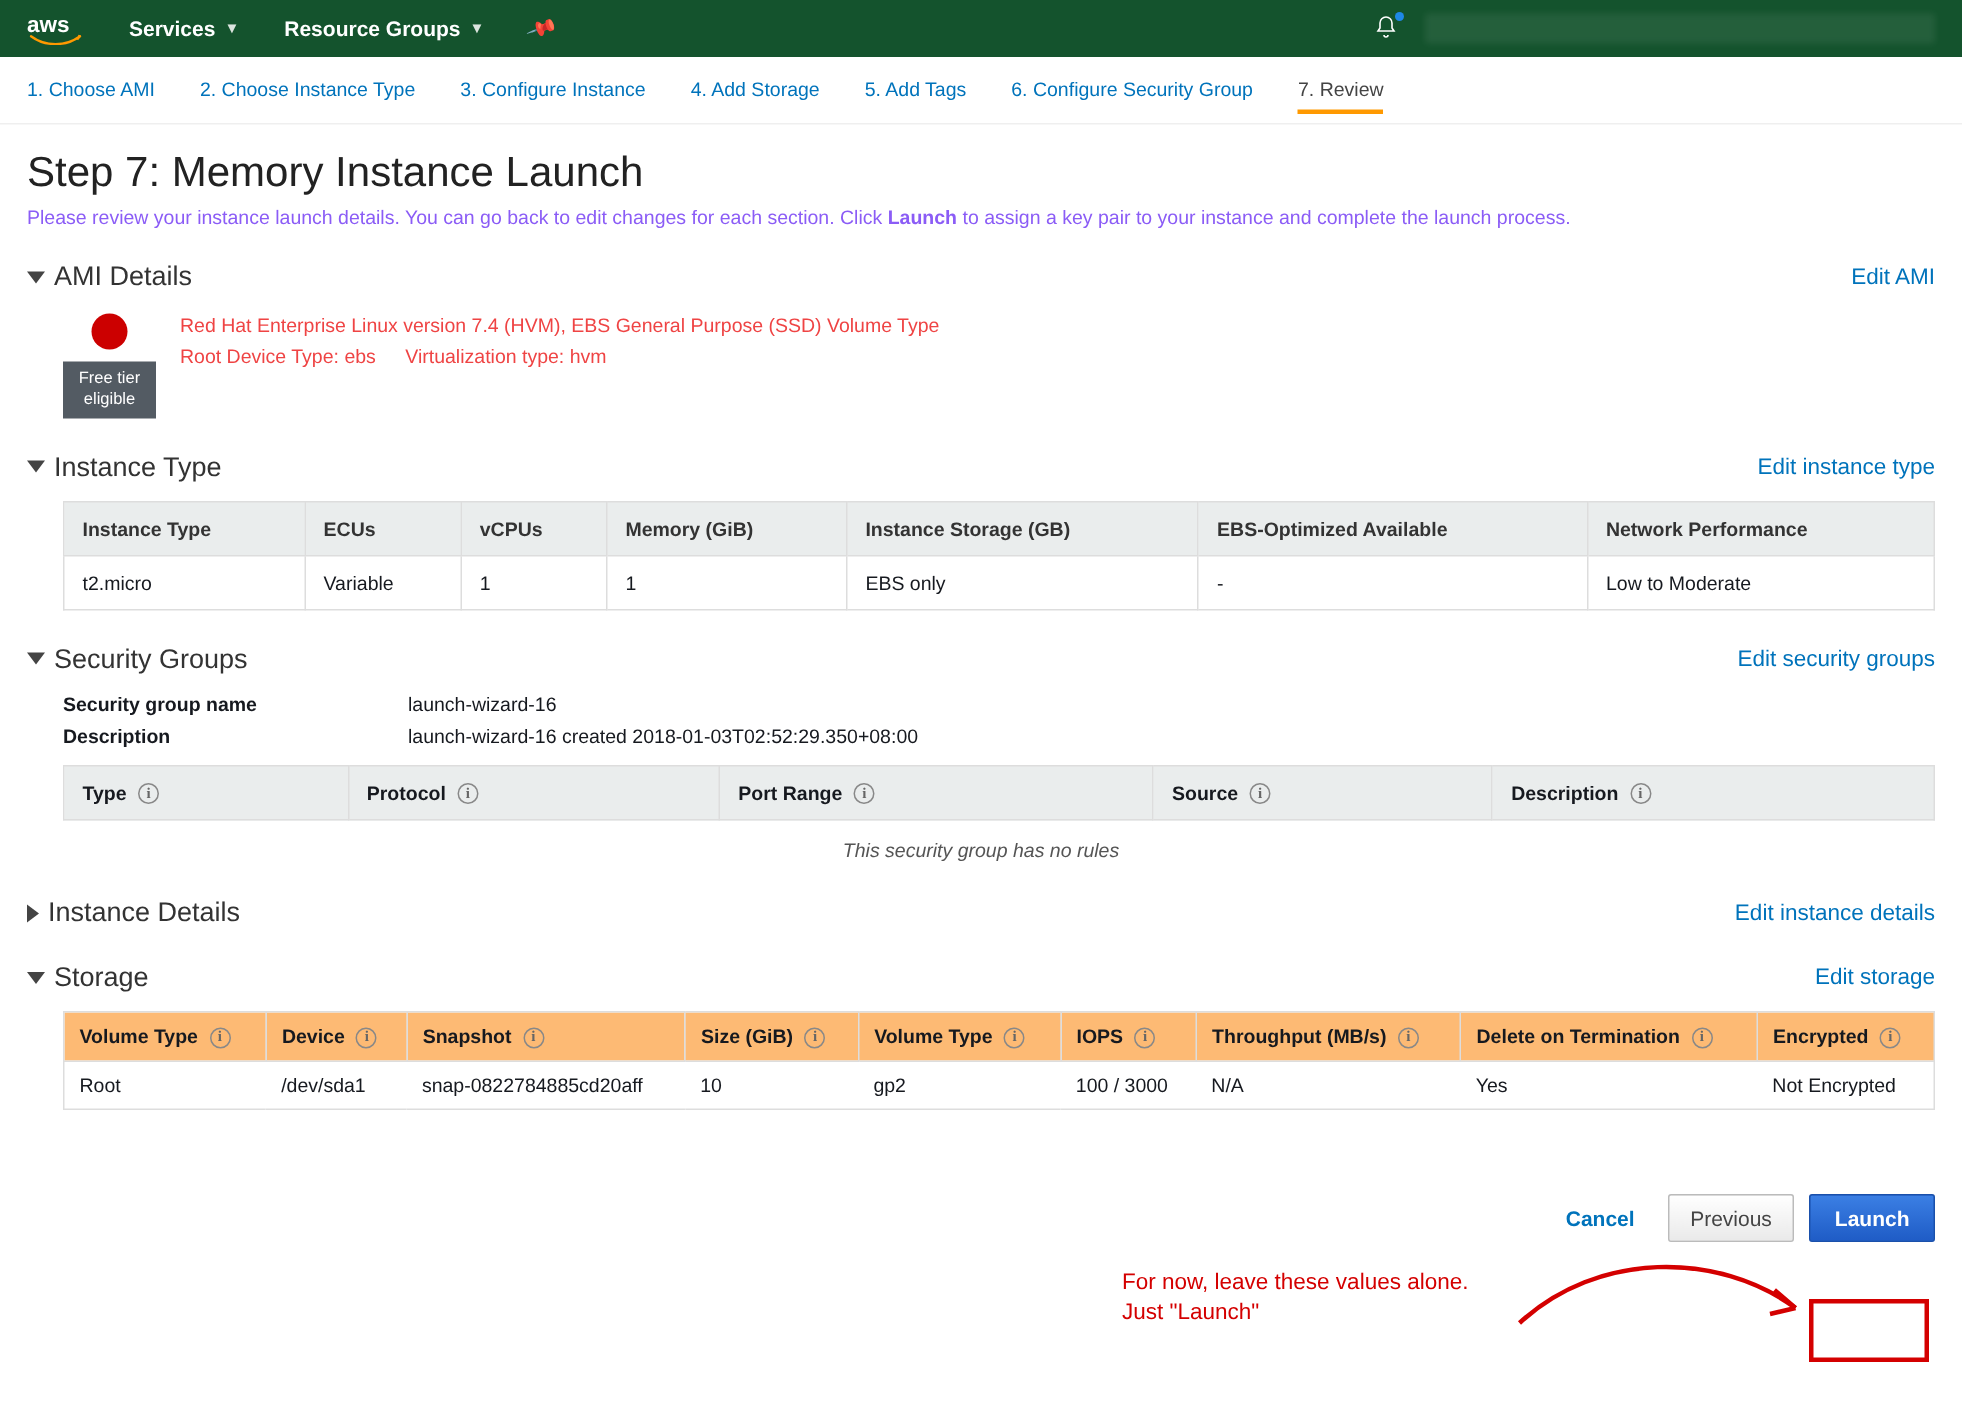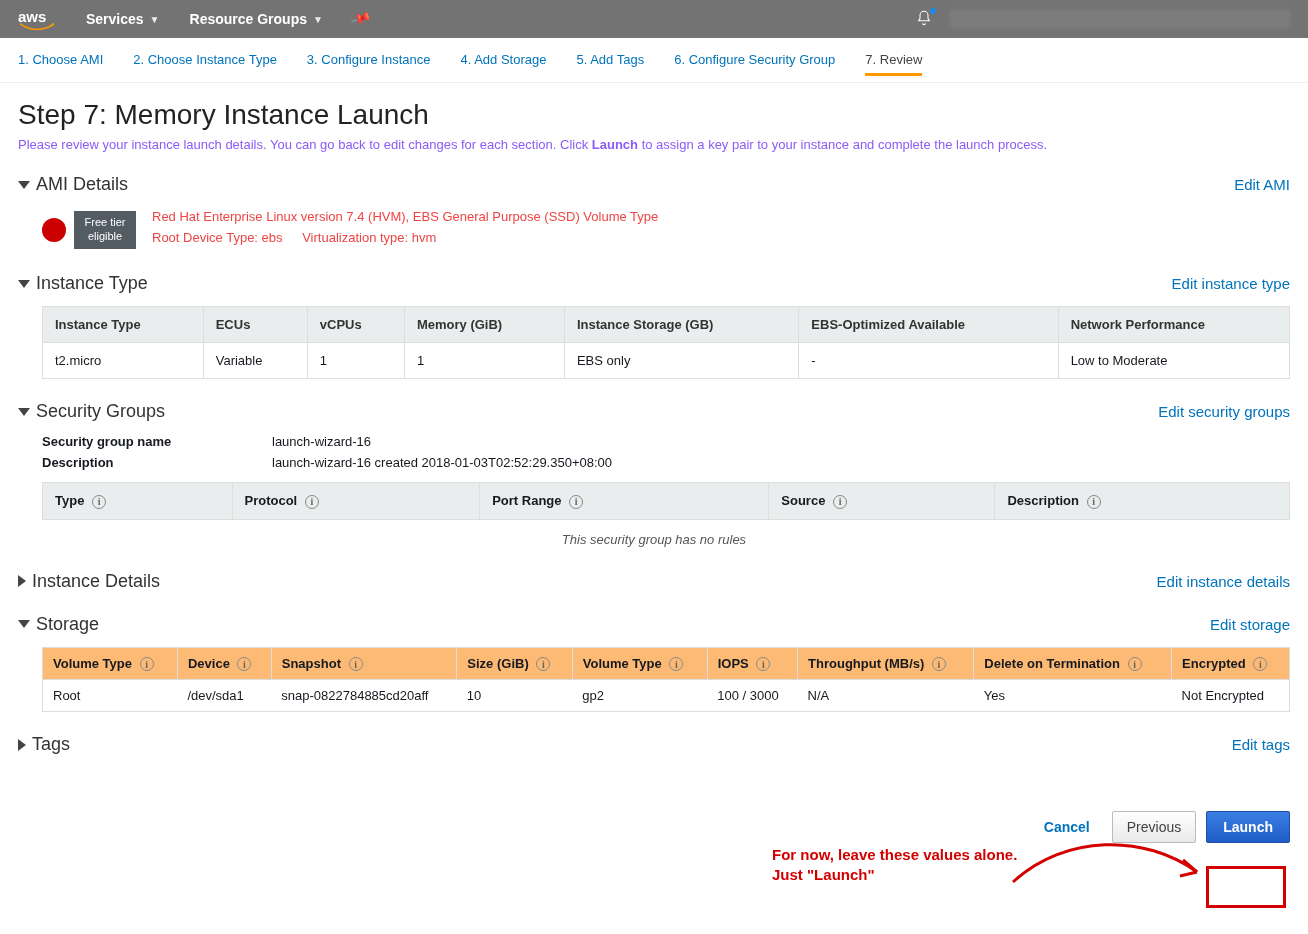--- a/index.html
+++ b/index.html
@@ -7,21 +7,21 @@
   font-family: "Amazon Ember", "Helvetica Neue", Helvetica, Arial, sans-serif;
   font-size: 14px;
   color: #16191f;
   background: #fff;
   width: 1308px;
 }
 
 .topnav {
   display: flex;
   align-items: center;
-  background: #737373;
+  background: #14532d;
   height: 38px;
   padding: 0 18px;
   color: #fff;
 }
 .topnav .aws-logo { font-weight: bold; font-size: 15px; color: #fff; margin-right: 30px; }
 .topnav .aws-logo .swoosh { display:block; width:38px; height:7px; margin-top:-2px; }
 .topnav .nav-item { display:flex; align-items:center; margin-right: 30px; font-weight: 600; cursor: pointer; }
 .topnav .chev { margin-left:6px; font-size:10px; opacity:.85; }
 .topnav .pin { font-size:14px; transform: rotate(25deg); }
 .topnav .spacer { flex:1; }
@@ -45,21 +45,21 @@
 .section-hdr { display:flex; align-items:center;gap:16px; }
 .section-title { display:flex; align-items:center; font-size:18px; font-weight:400; color:#333; }
 .caret { display:inline-block; width:0; height:0; margin-right:6px; }
 .caret.down { border-left:6px solid transparent; border-right:6px solid transparent; border-top:8px solid #444; }
 .caret.right { border-top:6px solid transparent; border-bottom:6px solid transparent; border-left:8px solid #444; }
 .section-hdr .spacer { flex:1; }
 .editlink { color:#0073bb; font-size:15px; text-decoration:none; cursor:pointer; }
 
 
 .ami { display:flex; gap:16px; margin-top:14px; padding-left:24px; }
-.ami-left { display:flex; flex-direction:row; align-items:center; gap:8px; }
+.ami-left { display:flex; flex-direction:column; align-items:center; gap:8px; }
 .rh-logo { width:24px; height:24px; background:#cc0000; border-radius:50%; }
 .free-tier { background:#535b63; color:#fff; font-size:11px; text-align:center; padding:5px 6px; line-height:1.25; width:62px; }
 .ami-title { font-weight:700; margin-bottom:4px; }
 .ami-desc, .ami-meta { font-size:13px; color:#ef4444; margin-bottom:6px; }
 .ami-meta span { margin-right:16px; }
 
 
 table { width:100%; border-collapse:collapse; margin-top:12px; font-size:13px; }
 table.grid th, table.grid td { border:1px solid #ddd; padding:10px 12px; text-align:left; }
 table.grid th { background:#eaeded; font-weight:700; color:#333; }
@@ -291,39 +291,29 @@
         <td>gp2</td>
         <td>100 / 3000</td>
         <td>N/A</td>
         <td>Yes</td>
         <td>Not Encrypted</td>
       </tr>
         </tbody>
     </table>
   </div>
 
-  <div class="section">
-    <div class="section-hdr">
-      <div class="section-title">
-        <span class="caret right"></span>
-        <span>Tags</span>
-      </div>
-      <div class="spacer"></div>
-      <a class="editlink">Edit tags</a>
-    </div>
-  </div>
 </div>
 
 <div class="buttons">
   <button class="btn-cancel">Cancel</button>
   <button class="btn-prev">Previous</button>
   <button class="btn-launch">Launch</button>
 </div>
 
-<div class="anno-text" style="left:772px; top:845px;font-weight:bold;">
+<div class="anno-text" style="left:748px; top:845px;">
   <span>For now, leave these values alone.</span><br>
   <span>Just "Launch"</span>
 </div>
 <svg class="anno-arrow" style="left:1005px; top:832px;" width="210" height="70">
   <path d="M8 50 C 60 2, 140 2, 192 40" stroke="#d40000" stroke-width="3" fill="none"></path>
   <path d="M192 40 L178 28 M192 40 L175 44" stroke="#d40000" stroke-width="3" fill="none"></path>
 </svg>
 <div class="anno-box" style="left:1206px; top:866px; width:80px; height:42px;"></div>
 
 </body></html>

